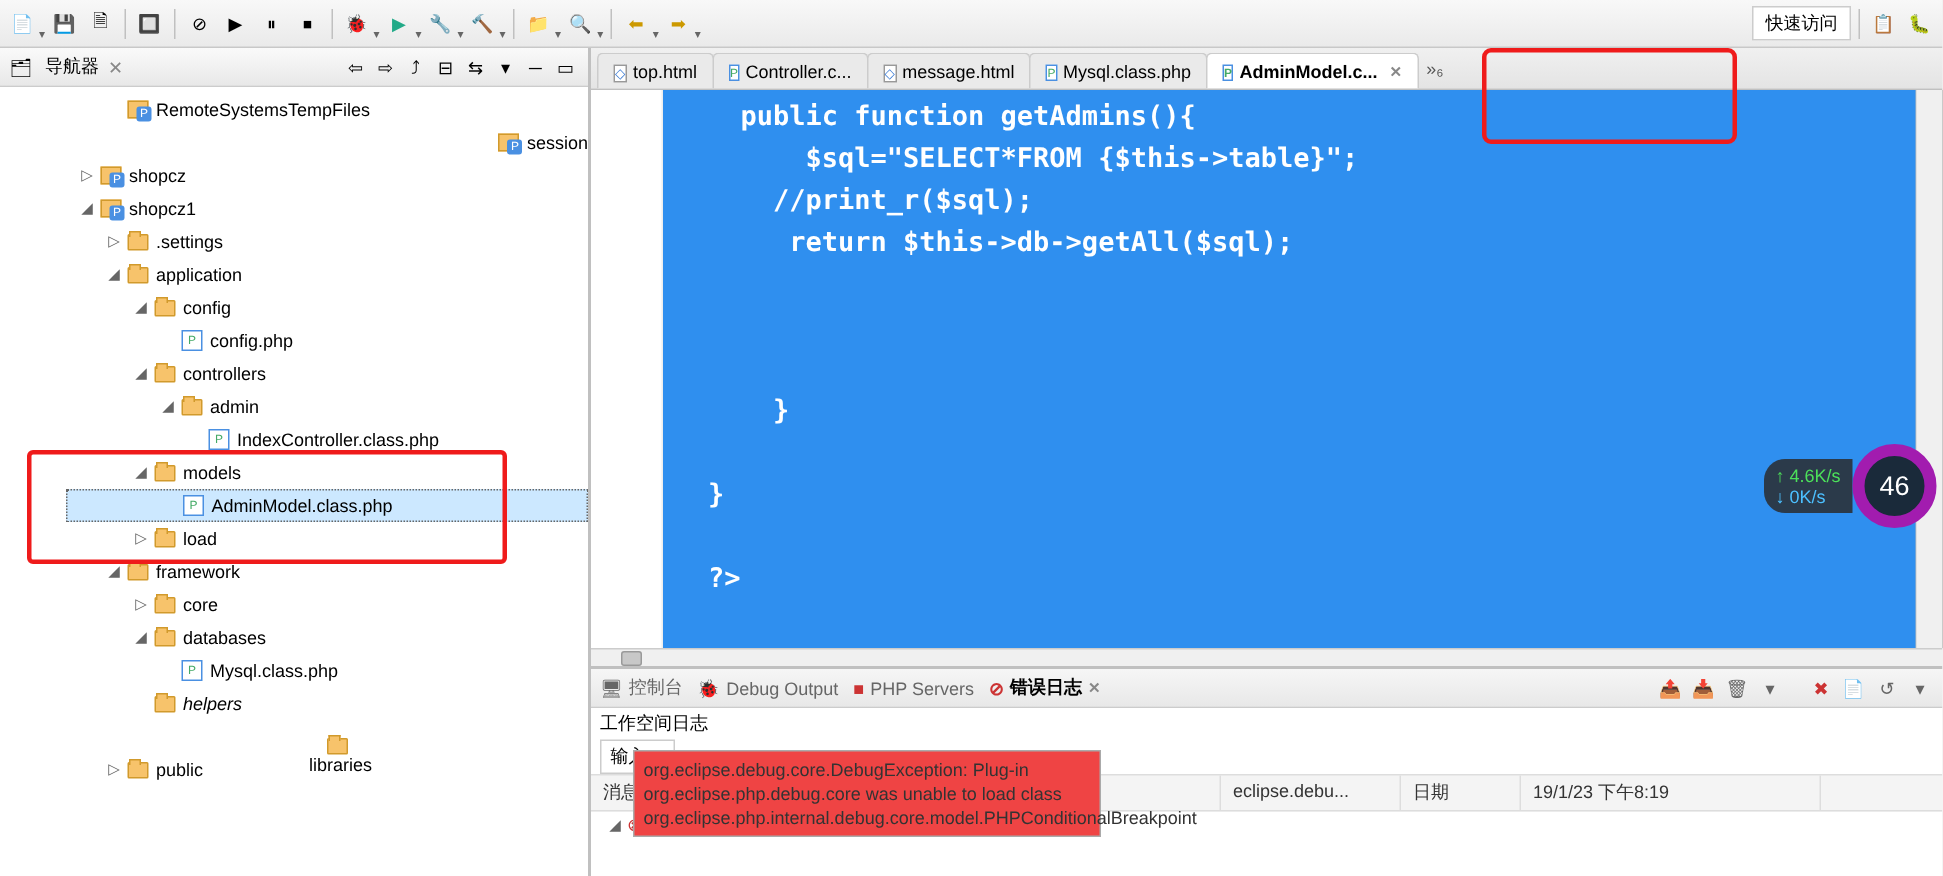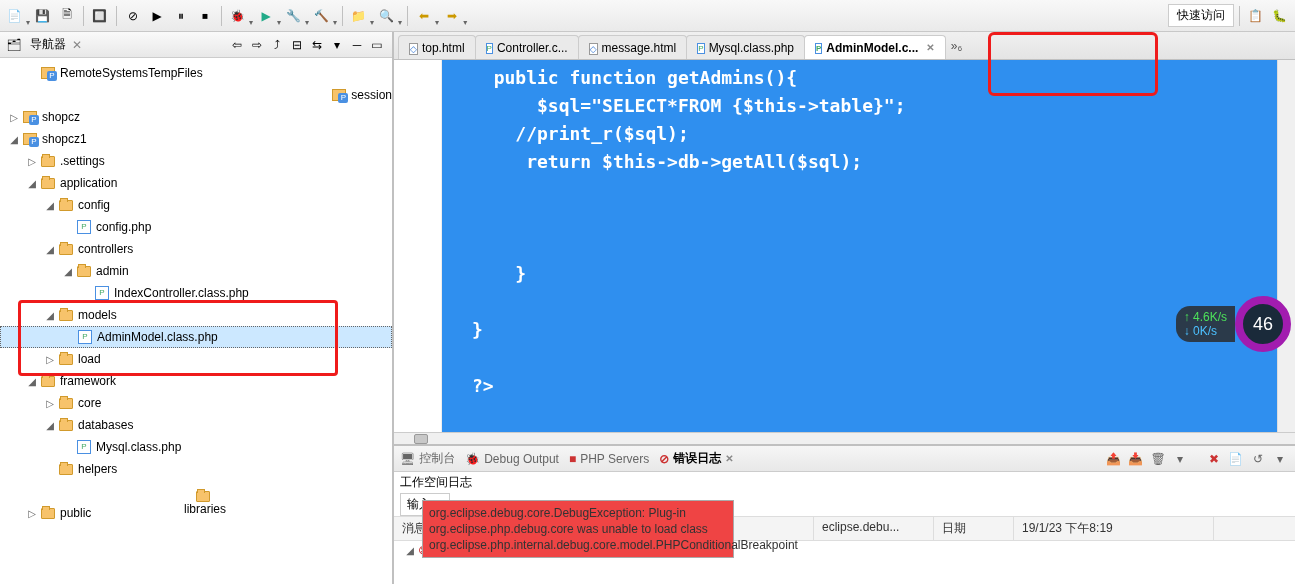--- a/index.html
+++ b/index.html
@@ -17,21 +17,21 @@
 .left { width: 394px; background: #fff; border-right: 2px solid #c0c0c0; display: flex; flex-direction: column; position: relative; }
 .right { flex: 1; display: flex; flex-direction: column; position: relative; }
 
 
 .nav-header { height: 26px; background: linear-gradient(#fafafa,#e8e8e8); border-bottom: 1px solid #ccc; display: flex; align-items: center; padding: 0 6px; gap: 4px; }
 .nav-title { display: flex; align-items: center; gap: 4px; font-weight: normal; }
 .nav-tools { margin-left: auto; display: flex; gap: 2px; align-items: center; }
 .mini-btn { width: 18px; height: 18px; display: flex; align-items: center; justify-content: center; cursor: pointer; }
 
 
-.tree { flex: 1; overflow: auto; padding: 4px 0; position: relative; }
+.tree { flex: 1; overflow: auto; padding: 4px 0; position: relative; margin-left: 44px; }
 .tree-row { display: flex; align-items: center; height: 22px; padding-left: 4px; cursor: pointer; white-space: nowrap; }
 .tree-row.selected { background: #cce8ff; border: 1px dotted #666; }
 .twisty { width: 12px; height: 12px; margin-right: 2px; display: inline-flex; align-items: center; justify-content: center; color: #666; font-size: 10px; }
 .twisty.empty { visibility: hidden; }
 .node-icon { width: 16px; height: 16px; margin-right: 4px; display: inline-flex; align-items: center; justify-content: center; }
 .node-label { color: #000; }
 
 .red-box1 { position: absolute; border: 3px solid #ef1b1b; border-radius: 4px; left: 18px; top: 268px; width: 320px; height: 76px; pointer-events: none; }
 
 
@@ -261,21 +261,21 @@
           </span>
           <span class="node-label">databases</span>
         </div>
         <div class="tree-row" style="padding-left: 62px;">
           <span class="twisty empty">▷</span>
           <span class="node-icon">
             <span class="ico-php">P</span>
           </span>
           <span class="node-label">Mysql.class.php</span>
         </div>
-        <div class="tree-row" style="padding-left: 44px;">
+        <div class="tree-row" style="padding-left: 44px; font-style: italic;">
           <span class="twisty empty">▷</span>
           <span class="node-icon">
             <span class="ico-folder"></span>
           </span>
           <span class="node-label">helpers</span>
         </div>
         <div class="tree-row" style="padding-left: 18px; flex-direction: column;">
           <span class="twisty empty">▷</span>
           <span class="node-icon">
             <span class="ico-folder"></span>

